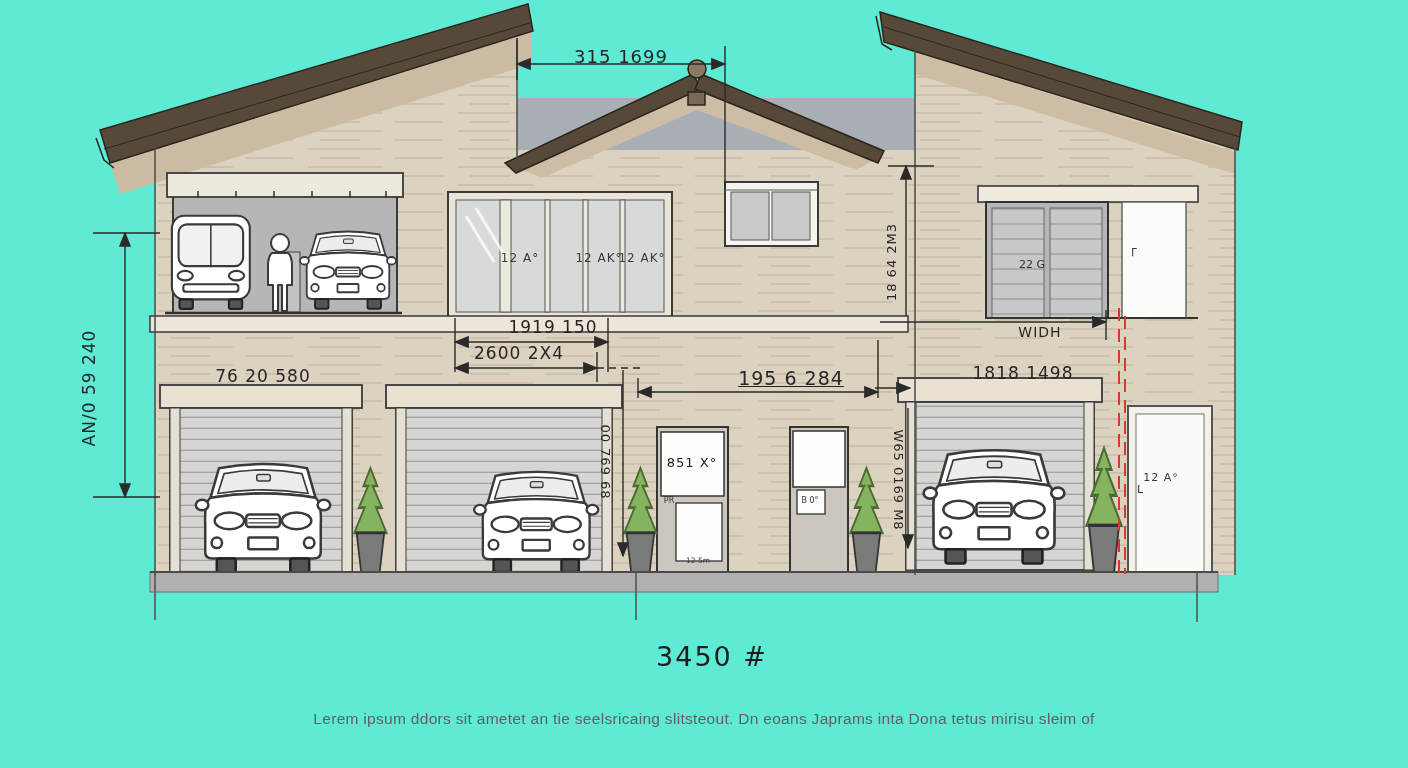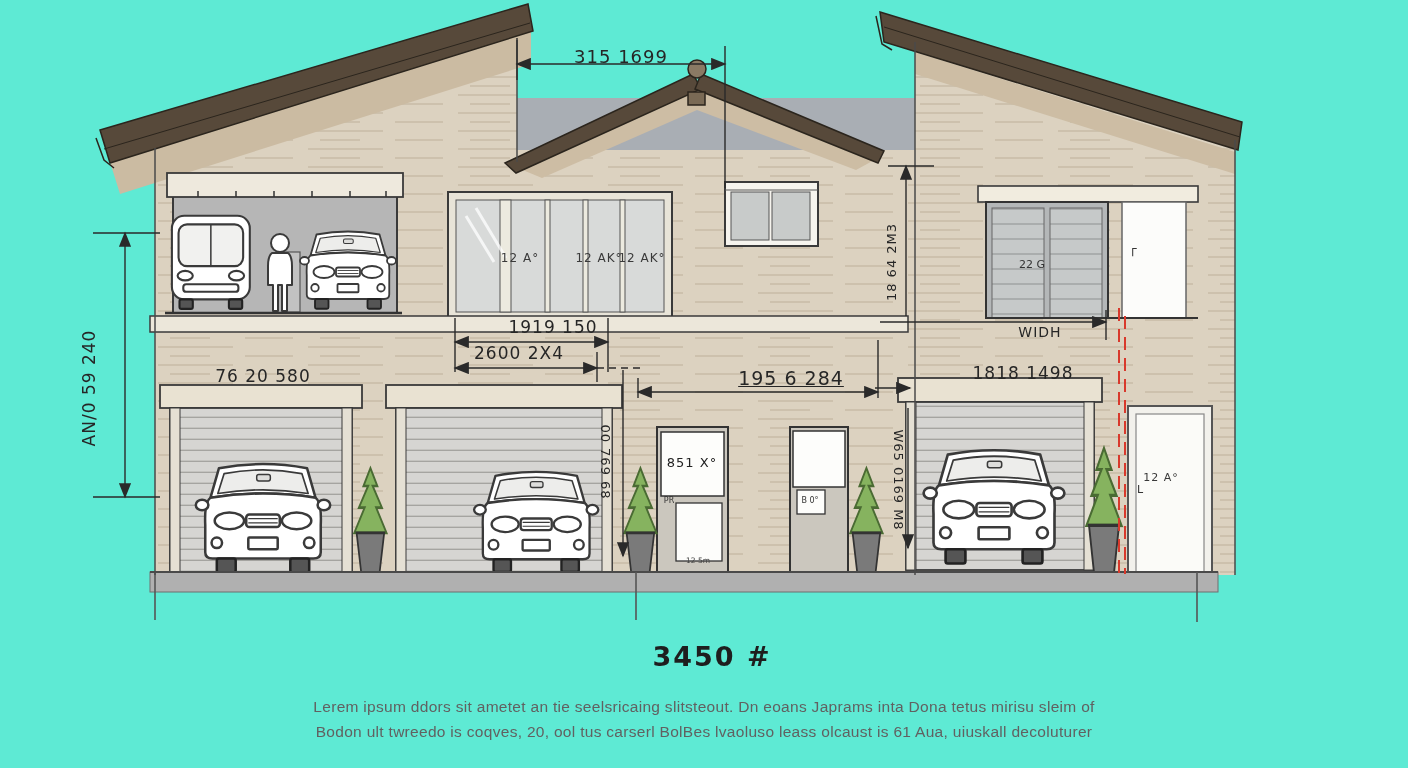--- a/index.html
+++ b/index.html
@@ -10,24 +10,24 @@
        font-family:"DejaVu Sans","Liberation Sans",sans-serif;}
   .rotccw{transform:translate(-50%,-50%) rotate(-90deg);}
   .rotcw{transform:translate(-50%,-50%) rotate(90deg);}
   .dim{font-size:18px;letter-spacing:1px;}
   .dim-sm{font-size:13px;letter-spacing:1px;}
   .tag{font-size:14px;letter-spacing:1px;}
   .glass{font-size:12px;color:#3a3a3a;letter-spacing:1px;}
   .tiny{font-size:9px;color:#333;}
   .micro{font-size:7.5px;color:#444;}
   .sign{font-size:13px;color:#222;letter-spacing:1px;}
-  .area{font-size:27px;font-weight:700;letter-spacing:2px;color:#1e1e1e;}
+  .area{font-size:27px;font-weight:400;letter-spacing:2px;color:#1e1e1e;}
   #notes{position:absolute;left:0;top:694px;width:1408px;text-align:center;color:#616161;
          font-size:15.5px;line-height:25px;letter-spacing:.3px;}
-  #notes p{margin:0;}
+  #notes p{margin:12px;}
 </style>
 </head>
 <body>
 
 <div id="stage">
 
 <svg id="scene" width="1408" height="768" viewBox="0 0 1408 768" xmlns="http://www.w3.org/2000/svg">
   <defs>
     <marker id="arr" viewBox="0 0 10 8" refX="9" refY="4" markerWidth="11" markerHeight="9" orient="auto-start-reverse">
           <path d="M0,0 L10,4 L0,8 Z" fill="#2a2a2a"></path>
@@ -259,16 +259,15 @@
 <div class="lbl tiny" style="left:669px;top:500px;font-size:8px;">PR</div>
 <div class="lbl micro" style="left:698px;top:512px;margin-top:48px;">12 5m</div>
 <div class="lbl tiny" style="left:810px;top:500px;font-size:8px;">B 0°</div>
 <div class="lbl glass" style="left:1161px;top:477px;font-size:11px;">12 A°</div>
 <div class="lbl tiny" style="left:1140px;top:489px;font-size:11px;">L</div>
 
 <div class="lbl area" style="left:712px;top:656px;">3450 #</div>
 
 <div id="notes">
   <p>Lerem ipsum ddors sit ametet an tie seelsricaing slitsteout. Dn eoans Japrams inta Dona tetus mirisu sleim of</p>
-  <p>Bodon ult twreedo is coqves, 20, ool tus carserl BolBes lvaoluso leass olcaust is 61 Aua, uiuskall decoluturer</p>
 </div>
 
 </div>
 
 </body></html>

